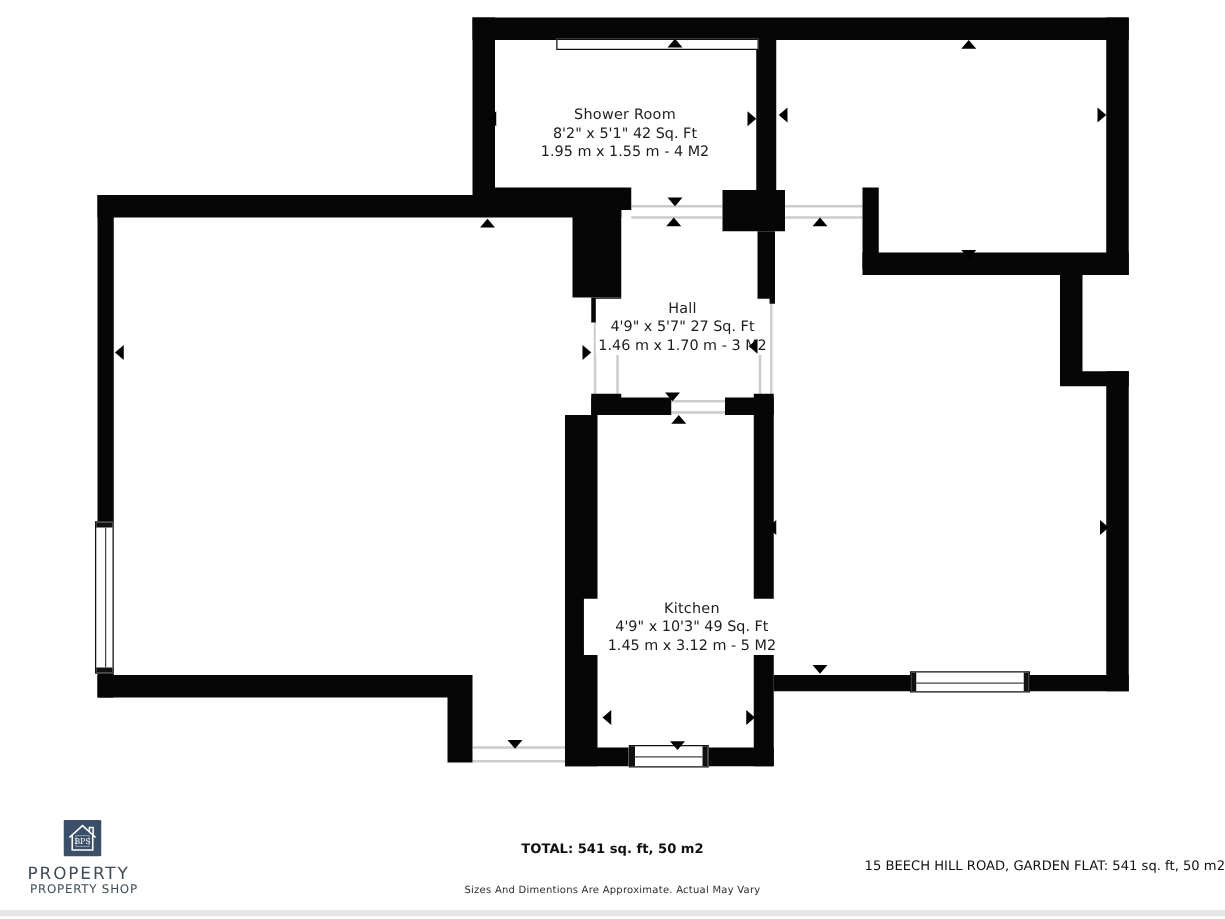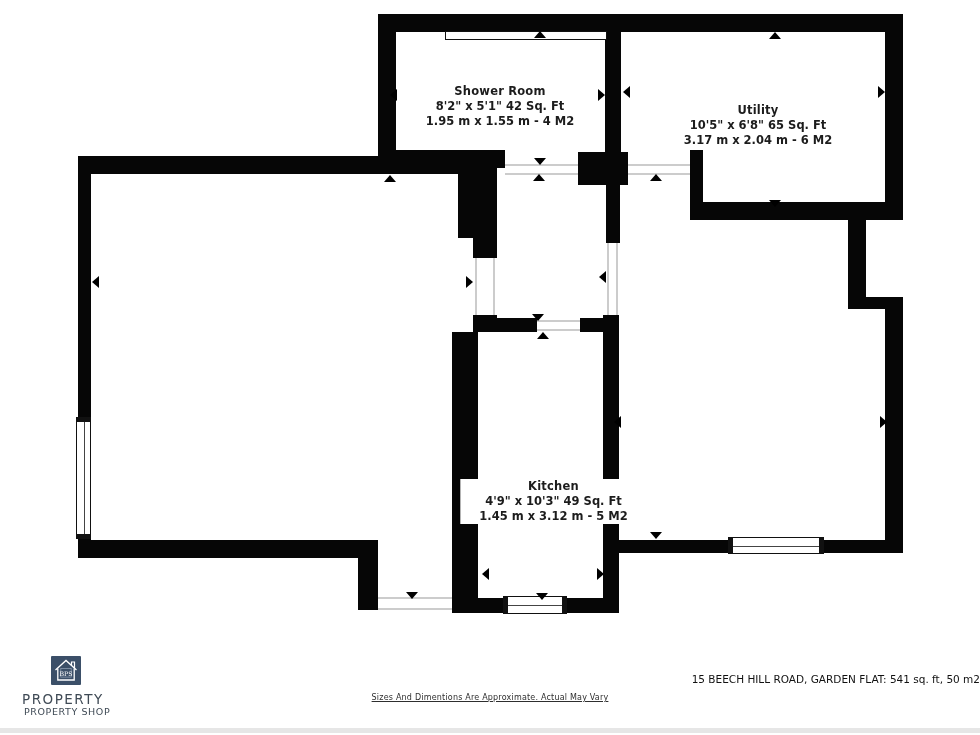--- a/index.html
+++ b/index.html
@@ -12,27 +12,27 @@
   .window{position:absolute;background:#ffffff;border:1px solid #111;box-sizing:border-box;z-index:15;}
   .window .cap{position:absolute;background:#111;}
   .window .mid{position:absolute;background:#444;}
   .arrow{position:absolute;width:0;height:0;z-index:40;}
   .arr-up{border-left:6px solid transparent;border-right:6px solid transparent;border-bottom:7px solid #000;}
   .arr-down{border-left:6px solid transparent;border-right:6px solid transparent;border-top:7px solid #000;}
   .arr-left{border-top:6px solid transparent;border-bottom:6px solid transparent;border-right:7px solid #000;}
   .arr-right{border-top:6px solid transparent;border-bottom:6px solid transparent;border-left:7px solid #000;}
   .room-label{
     position:absolute;transform:translateX(-50%);text-align:center;white-space:nowrap;
-    font-size:11.5px;line-height:15px;color:#1c1c1c;background:#ffffff;padding:0 2px;z-index:30;font-weight:bold;
+    font-size:11.5px;line-height:15px;color:#1c1c1c;background:#ffffff;padding:0 2px;z-index:30;
   }
   .room-label .rname{letter-spacing:0.2px;}
   .footer{position:absolute;left:0;top:672px;width:980px;text-align:center;z-index:30;color:#111;}
   .footer-total{font-size:10.5px;font-weight:bold;line-height:14px;}
   .footer-address{font-size:10.5px;line-height:14px;text-align:right;}
-  .footer-disclaimer{font-size:8px;font-weight:500;color:#2e2e2e;margin-top:7px;letter-spacing:0.2px;text-decoration:underline;}
+  .footer-disclaimer{font-size:8px;font-weight:500;color:#2e2e2e;margin-top:7px;letter-spacing:0.2px;}
   .logo{position:absolute;left:20px;top:656px;width:130px;z-index:30;}
   .logo-mark{position:absolute;left:31px;top:0;width:30px;height:29px;background:var(--logo-navy,#3b4f68);border-radius:1px;}
   .logo-line1{position:absolute;left:2px;top:35px;font-size:13.5px;letter-spacing:1.5px;color:var(--logo-text,#3f4a55);}
   .logo-line2{position:absolute;left:4px;top:50px;font-size:9.5px;letter-spacing:0.6px;color:var(--logo-text,#3f4a55);}
   .page-edge{position:absolute;left:0;top:728px;width:980px;height:5px;background:#e6e6e6;z-index:1;}
 </style>
 </head>
 <body>
 
 <div id="canvas">
@@ -116,32 +116,33 @@
       <div class="arrow arr-left" style="left: 613.5px; top: 416px;"></div>
       <div class="arrow arr-right" style="left: 879.5px; top: 416px;"></div>
       <div class="arrow arr-down" style="left: 650px; top: 531.5px;"></div>
     </div>
 
   <div class="room-label" style="left:500px;top:84px;">
     <div class="rname">Shower Room</div>
     <div class="rdim">8'2" x 5'1" 42 Sq. Ft</div>
     <div class="rdim">1.95 m x 1.55 m - 4 M2</div>
   </div>
-  <div class="room-label" style="left:758px;top:103px;">
-    <div class="rname">Utility</div>
-    <div class="rdim">10'5" x 6'8" 65 Sq. Ft</div>
-    <div class="rdim">3.17 m x 2.04 m - 6 M2</div>
+  <div class="room-label" style="left:546px;top:239px;">
+    <div class="rname">Hall</div>
+    <div class="rdim">4'9" x 5'7" 27 Sq. Ft</div>
+    <div class="rdim">1.46 m x 1.70 m - 3 M2</div>
   </div>
   <div class="room-label" style="left:545px;top:479px;padding-left:19px;">
     <div class="rname">Kitchen</div>
     <div class="rdim">4'9" x 10'3" 49 Sq. Ft</div>
     <div class="rdim">1.45 m x 3.12 m - 5 M2</div>
   </div>
 
   <div class="footer">
+    <div class="footer-total">TOTAL: 541 sq. ft, 50 m2</div>
     <div class="footer-address">15 BEECH HILL ROAD, GARDEN FLAT: 541 sq. ft, 50 m2</div>
     <div class="footer-disclaimer">Sizes And Dimentions Are Approximate. Actual May Vary</div>
   </div>
 
   <div class="logo">
     <div class="logo-mark">
       <svg width="30" height="29" viewBox="0 0 30 29">
         <path d="M4.5 14 L15 4.5 L25.5 14" fill="none" stroke="#ffffff" stroke-width="1.3"></path>
         <path d="M20.5 9.2 L20.5 6 L23.5 6 L23.5 12" fill="none" stroke="#ffffff" stroke-width="1.2"></path>
         <path d="M6.8 12.4 L6.8 24 L23.2 24 L23.2 12.4" fill="none" stroke="#ffffff" stroke-width="1.3"></path>

